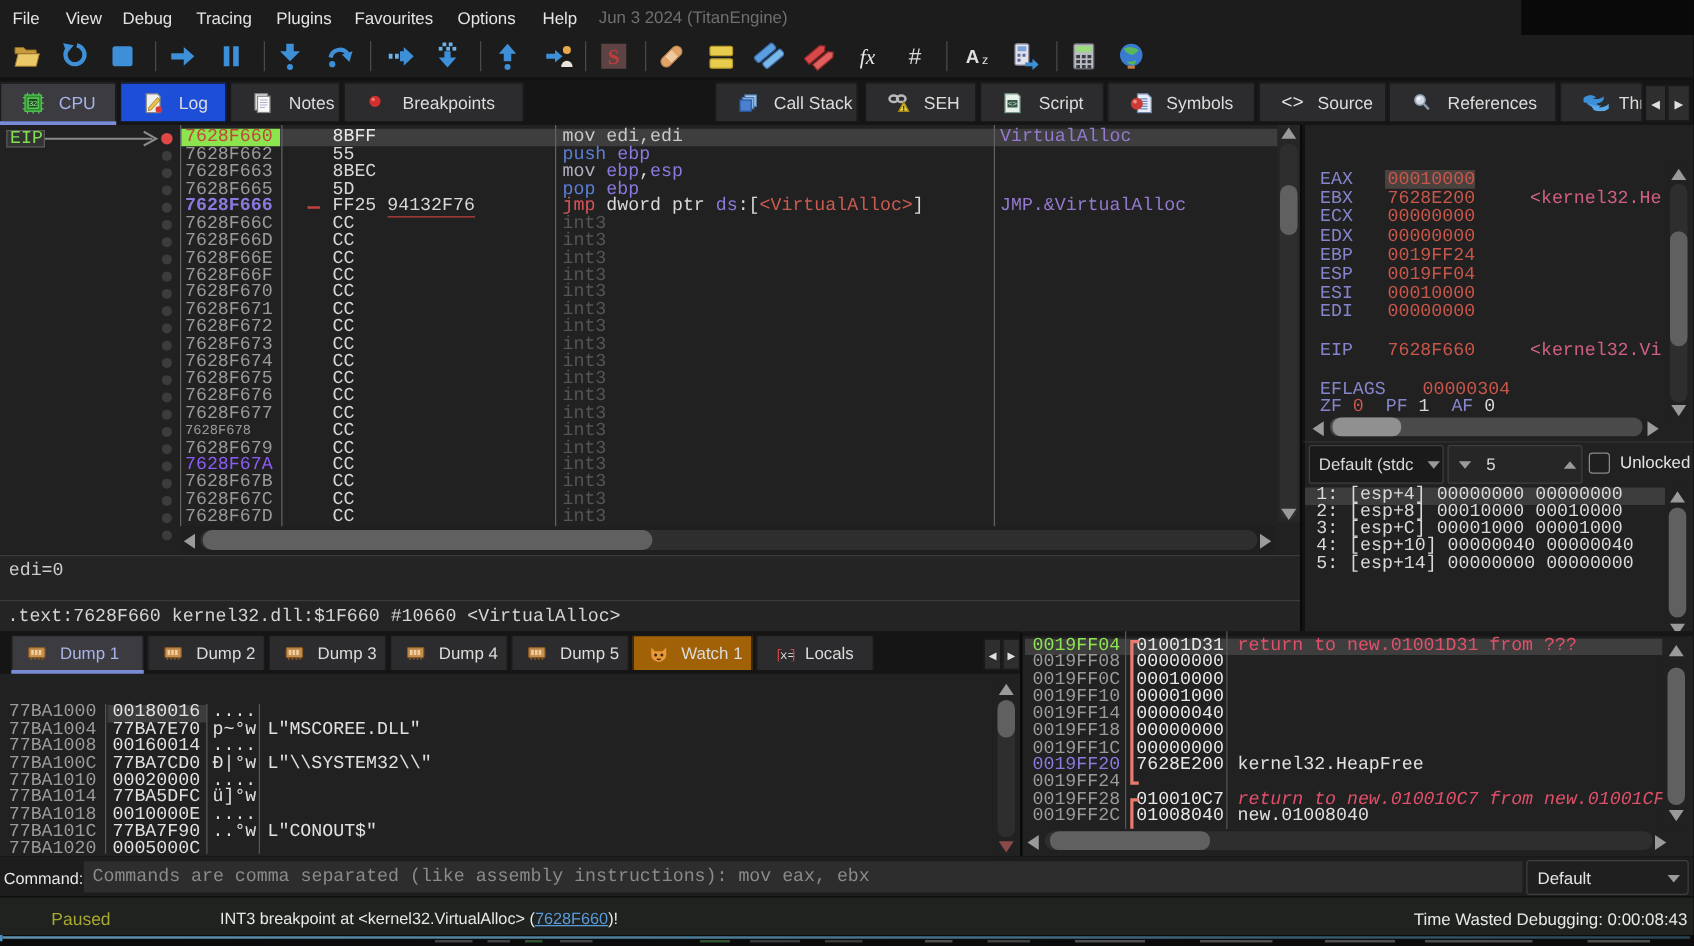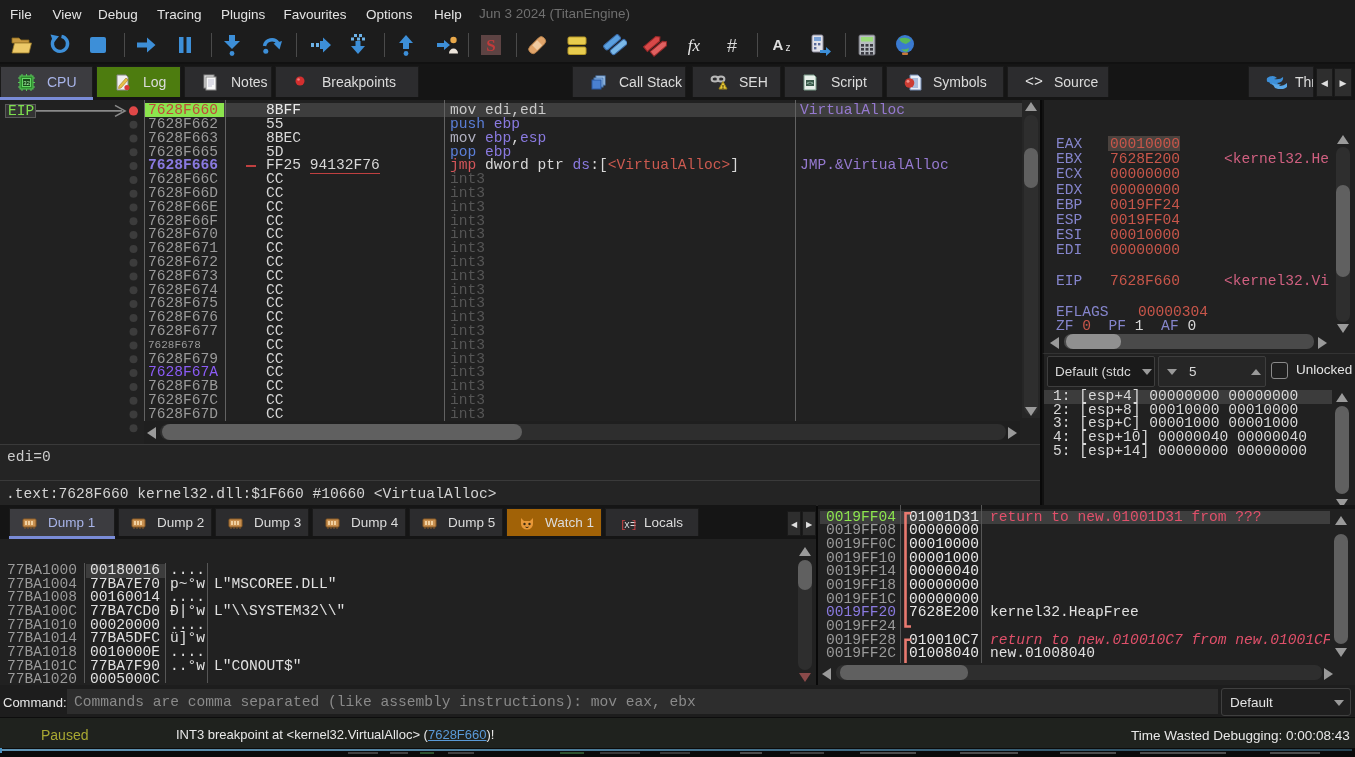--- a/index.html
+++ b/index.html
@@ -1,20 +1,20 @@
 <!DOCTYPE html>
 <html><head><meta charset="utf-8"><style>
 *{margin:0;padding:0;box-sizing:border-box;}
 html,body{width:1355px;height:757px;overflow:hidden;background:#090909;}
 body{font-family:"Liberation Sans",sans-serif;position:relative;}
 .abs{position:absolute;}
 .mono{font-family:"Liberation Mono",monospace;}
 </style></head>
 <body>
-<div class="abs" style="left:0;top:0;width:1355px;height:28px;background:#1c1c1c;padding-left:19px;">
+<div class="abs" style="left:0;top:0;width:1217px;height:28px;background:#1c1c1c;padding-left:19px;">
     <span class="abs" style="left:10px;top:7px;font-size:13.5px;color:#e4e4e4;">File</span>
     <span class="abs" style="left:52.5px;top:7px;font-size:13.5px;color:#e4e4e4;">View</span>
     <span class="abs" style="left:98px;top:7px;font-size:13.5px;color:#e4e4e4;">Debug</span>
     <span class="abs" style="left:157px;top:7px;font-size:13.5px;color:#e4e4e4;">Tracing</span>
     <span class="abs" style="left:221px;top:7px;font-size:13.5px;color:#e4e4e4;">Plugins</span>
     <span class="abs" style="left:283.5px;top:7px;font-size:13.5px;color:#e4e4e4;">Favourites</span>
     <span class="abs" style="left:366px;top:7px;font-size:13.5px;color:#e4e4e4;">Options</span>
     <span class="abs" style="left:434px;top:7px;font-size:13.5px;color:#e4e4e4;">Help</span>
     <span class="abs" style="left:479px;top:6px;font-size:13.5px;color:#6f6f6f;">Jun 3 2024 (TitanEngine)</span>
   </div>
@@ -150,21 +150,21 @@
           <rect x="2" y="2" width="13" height="13" fill="#2d8a2d" stroke="#55c855"></rect>
           <rect x="4.5" y="4.5" width="8" height="8" fill="#184a18" stroke="#66d866"></rect>
           <text x="8.5" y="11" font-size="6" fill="#aaf0aa" text-anchor="middle" font-family="Liberation Sans">32</text>
           <g stroke="#55c855" stroke-width="1">
             <path d="M4 0 v2 M8.5 0 v2 M13 0 v2 M4 15 v2 M8.5 15 v2 M13 15 v2 M0 4 h2 M0 8.5 h2 M0 13 h2 M15 4 h2 M15 8.5 h2 M15 13 h2"></path>
           </g>
         </svg></span>
       <span class="abs" style="left:46px;top:7px;font-size:14px;color:#a8b4e8;">CPU</span>
     </div>
     <div class="abs" style="left:0px;top:33px;width:93px;height:3px;background:#7a8cd8;"></div>
-    <div class="abs" style="left:96px;top:2px;width:85px;height:31px;background:#4d7c0f;border:1px solid #1a1a1a;border-bottom:none;overflow:hidden;">
+    <div class="abs" style="left:96px;top:2px;width:85px;height:31px;background:#1d4ed8;border:1px solid #1a1a1a;border-bottom:none;overflow:hidden;">
       <span class="abs" style="left:17px;top:7px;"><svg width="17" height="17" viewBox="0 0 17 17">
           <path d="M3 1 h9 l2 2 v13 h-11 z" fill="#f0f0f0" stroke="#888"></path>
           <path d="M5 12 L12 4 L14 6 L7 14 L4.5 14.5 Z" fill="#e8c048" stroke="#a88828" stroke-width="0.7"></path>
           <circle cx="13" cy="13.5" r="2.6" fill="#d83838"></circle>
         </svg></span>
       <span class="abs" style="left:46px;top:7px;font-size:14px;color:#dcdcdc;">Log</span>
     </div>
     <div class="abs" style="left:184px;top:2px;width:88px;height:31px;background:#2c2c2e;border:1px solid #1a1a1a;border-bottom:none;overflow:hidden;">
       <span class="abs" style="left:17px;top:7px;"><svg width="17" height="17" viewBox="0 0 17 17">
           <rect x="2" y="1" width="10" height="13" fill="#e8e8e8" stroke="#888"></rect>
@@ -218,20 +218,28 @@
           <circle cx="5.5" cy="9" r="4.8" fill="#cc3c34"></circle>
           <circle cx="4" cy="7.2" r="1.5" fill="#f09088"></circle>
         </svg></span>
       <span class="abs" style="left:46px;top:7px;font-size:14px;color:#dcdcdc;">Symbols</span>
     </div>
     <div class="abs" style="left:1007px;top:2px;width:102px;height:31px;background:#2c2c2e;border:1px solid #1a1a1a;border-bottom:none;overflow:hidden;">
       <span class="abs" style="left:17px;top:7px;"><svg width="18" height="14" viewBox="0 0 18 14">
           <text x="9" y="12" font-size="15" fill="#e8e8e8" text-anchor="middle" font-family="Liberation Mono">&lt;&gt;</text>
         </svg></span>
       <span class="abs" style="left:46px;top:7px;font-size:14px;color:#dcdcdc;">Source</span>
+    </div>
+    <div class="abs" style="left:1111px;top:2px;width:134px;height:31px;background:#2c2c2e;border:1px solid #1a1a1a;border-bottom:none;overflow:hidden;">
+      <span class="abs" style="left:17px;top:7px;"><svg width="16" height="16" viewBox="0 0 16 16">
+          <circle cx="7" cy="6" r="4.2" fill="#cfd8e4" stroke="#8a98a8" stroke-width="1.2"></circle>
+          <circle cx="6" cy="5" r="1.6" fill="#f0f4f8"></circle>
+          <path d="M10 9 L14 13.5" stroke="#8a98a8" stroke-width="2"></path>
+        </svg></span>
+      <span class="abs" style="left:46px;top:7px;font-size:14px;color:#dcdcdc;">References</span>
     </div>
     <div class="abs" style="left:1248px;top:2px;width:66px;height:31px;background:#2c2c2e;border:1px solid #1a1a1a;border-bottom:none;overflow:hidden;">
       <span class="abs" style="left:17px;top:7px;"><svg width="22" height="15" viewBox="0 0 22 15">
           <path d="M1 4 q6 -4 10 0 l-3 1 q6 1 9 -2 q1 5 -6 6 l3 2 q-8 2 -11 -3 q-3 1 -2 -4z" fill="#3d8fd8"></path>
           <path d="M6 9 q5 3 9 1 l-2 2 q5 0 8 -3 l0 4 q-5 4 -12 1z" fill="#5aa8e8"></path>
         </svg></span>
       <span class="abs" style="left:46px;top:7px;font-size:14px;color:#dcdcdc;">Threads</span>
     </div>
     <div class="abs" style="left:1316px;top:4px;width:17px;height:29px;background:#2e2e2e;border:1px solid #1a1a1a;color:#e0e0e0;font-size:9px;text-align:center;line-height:29px;">◀</div>
     <div class="abs" style="left:1334px;top:4px;width:18px;height:29px;background:#2e2e2e;border:1px solid #1a1a1a;color:#e0e0e0;font-size:9px;text-align:center;line-height:29px;">▶</div>

